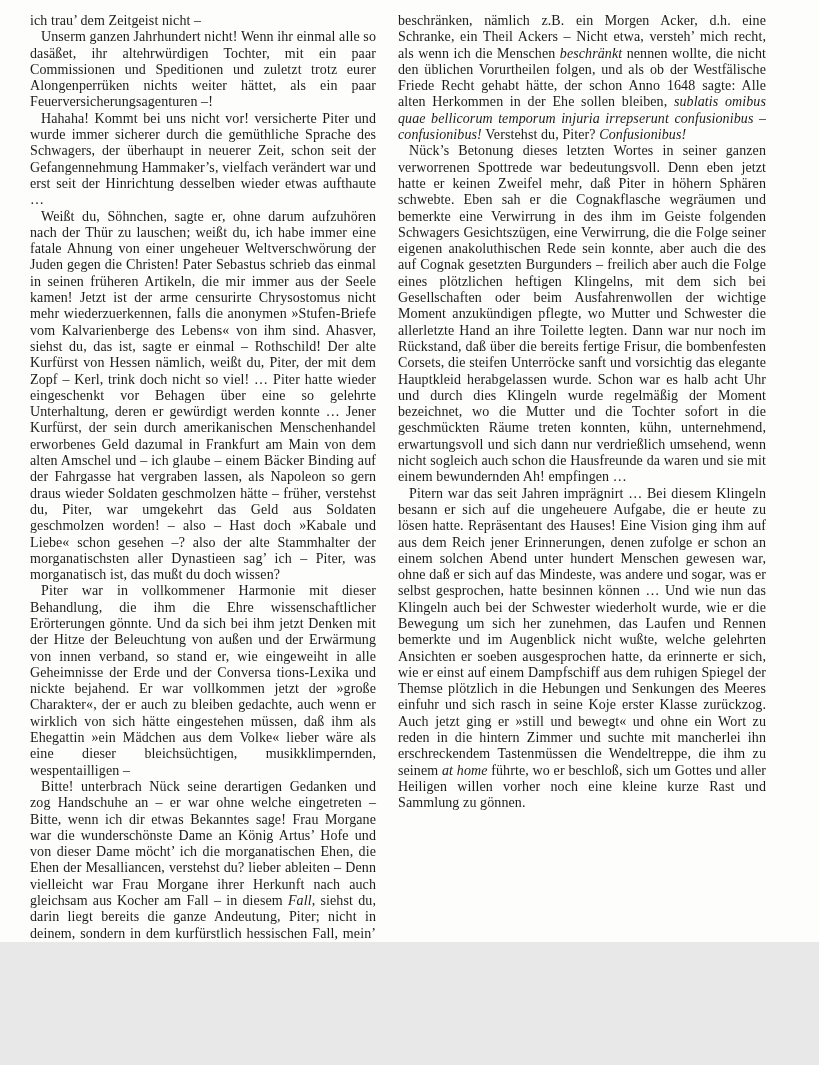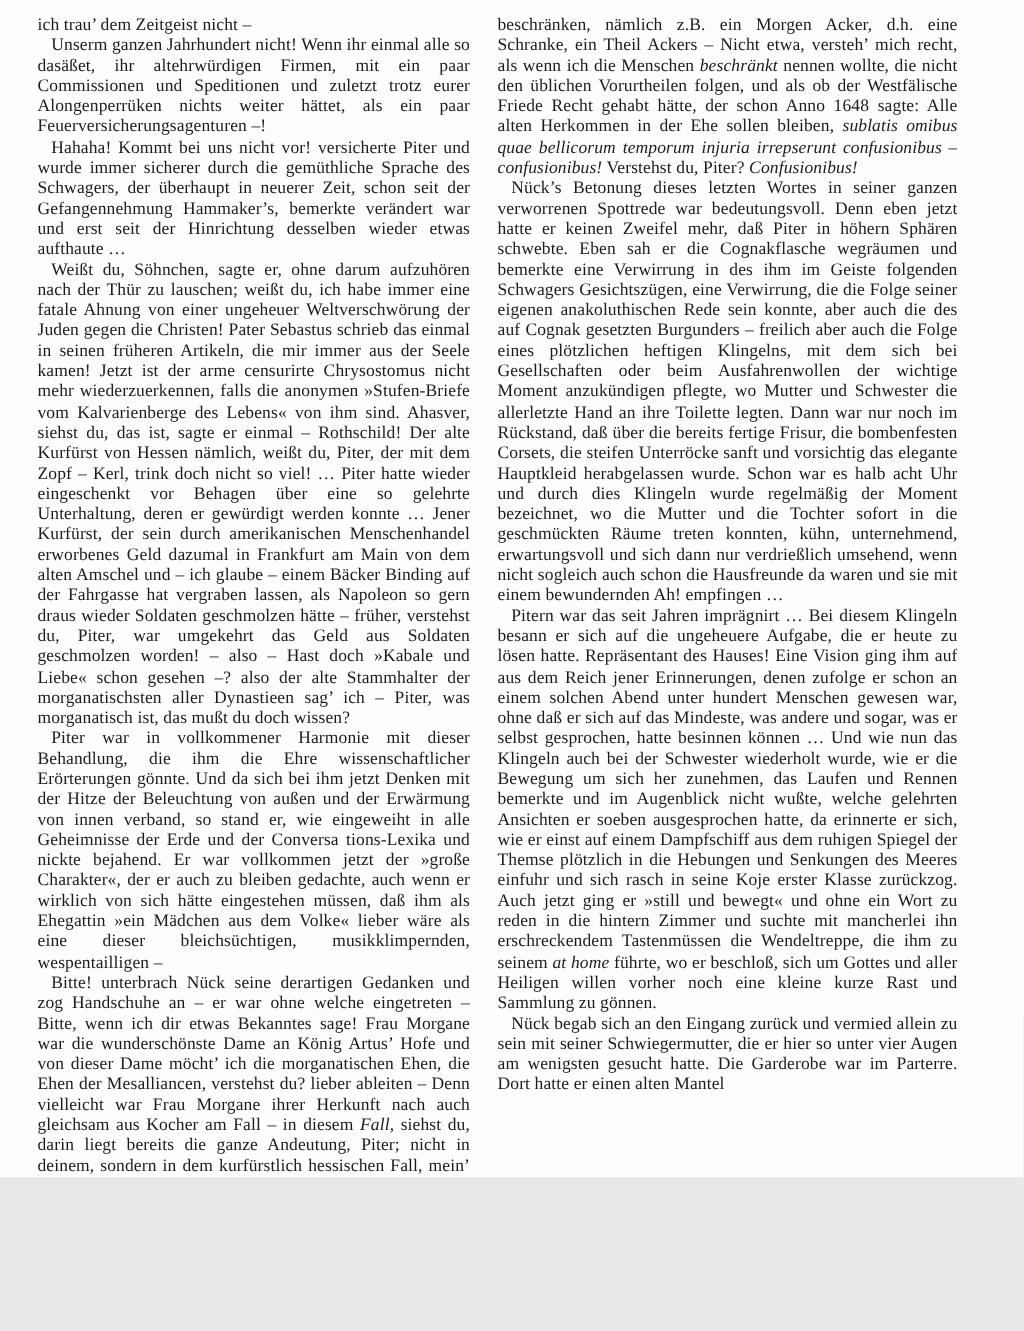--- a/index.html
+++ b/index.html
@@ -54,27 +54,26 @@
     color: #1b1b1b;
   }
 </style>
 </head>
 <body>
 
 <div class="page">
   <div class="columns">
     <div class="col col-left">
         <p class="para noindent"><span>ich trau’ dem Zeitgeist nicht –</span></p>
-        <p class="para"><span>Unserm ganzen Jahrhundert nicht! Wenn ihr einmal alle so dasäßet, ihr altehrwürdigen Firmen, mit ein paar Commissionen und Speditionen und zuletzt trotz eurer Alongenperrüken nichts weiter hättet, als ein paar Feuerversicherungsagenturen –!</span></p>
-        <p class="para"><span>Hahaha! Kommt bei uns nicht vor! versicherte Piter und wurde immer sicherer durch die gemüthliche Sprache des Schwagers, der überhaupt in neuerer Zeit, schon seit der Gefangennehmung Hammaker’s, bemerkte verändert war und erst seit der Hinrichtung desselben wieder etwas aufthaute …</span></p>
+        <p class="para"><span>Unserm ganzen Jahrhundert nicht! Wenn ihr einmal alle so dasäßet, ihr altehrwürdigen Tochter, mit ein paar Commissionen und Speditionen und zuletzt trotz eurer Alongenperrüken nichts weiter hättet, als ein paar Feuerversicherungsagenturen –!</span></p>
+        <p class="para"><span>Hahaha! Kommt bei uns nicht vor! versicherte Piter und wurde immer sicherer durch die gemüthliche Sprache des Schwagers, der überhaupt in neuerer Zeit, schon seit der Gefangennehmung Hammaker’s, vielfach verändert war und erst seit der Hinrichtung desselben wieder etwas aufthaute …</span></p>
         <p class="para"><span>Weißt du, Söhnchen, sagte er, ohne darum aufzuhören nach der Thür zu lauschen; weißt du, ich habe immer eine fatale Ahnung von einer ungeheuer Weltverschwörung der Juden gegen die Christen! Pater Sebastus schrieb das einmal in seinen früheren Artikeln, die mir immer aus der Seele kamen! Jetzt ist der arme censurirte Chrysostomus nicht mehr wiederzuerkennen, falls die anonymen »Stufen-Briefe vom Kalvarienberge des Lebens« von ihm sind. Ahasver, siehst du, das ist, sagte er einmal – Rothschild! Der alte Kurfürst von Hessen nämlich, weißt du, Piter, der mit dem Zopf – Kerl, trink doch nicht so viel! … Piter hatte wieder eingeschenkt vor Behagen über eine so gelehrte Unterhaltung, deren er gewürdigt werden konnte … Jener Kurfürst, der sein durch amerikanischen Menschenhandel erworbenes Geld dazumal in Frankfurt am Main von dem alten Amschel und – ich glaube – einem Bäcker Binding auf der Fahrgasse hat vergraben lassen, als Napoleon so gern draus wieder Soldaten geschmolzen hätte – früher, verstehst du, Piter, war umgekehrt das Geld aus Soldaten geschmolzen worden! – also – Hast doch »Kabale und Liebe« schon gesehen –? also der alte Stammhalter der morganatischsten aller Dynastieen sag’ ich – Piter, was morganatisch ist, das mußt du doch wissen?</span></p>
         <p class="para"><span>Piter war in vollkommener Harmonie mit dieser Behandlung, die ihm die Ehre wissenschaftlicher Erörterungen gönnte. Und da sich bei ihm jetzt Denken mit der Hitze der Beleuchtung von außen und der Erwärmung von innen verband, so stand er, wie eingeweiht in alle Geheimnisse der Erde und der Conversa tions-Lexika und nickte bejahend. Er war vollkommen jetzt der »große Charakter«, der er auch zu bleiben gedachte, auch wenn er wirklich von sich hätte eingestehen müssen, daß ihm als Ehegattin »ein Mädchen aus dem Volke« lieber wäre als eine dieser bleichsüchtigen, musikklimpernden, wespentailligen –</span></p>
         <p class="para"><span>Bitte! unterbrach Nück seine derartigen Gedanken und zog Handschuhe an – er war ohne welche eingetreten – Bitte, wenn ich dir etwas Bekanntes sage! Frau Morgane war die wunderschönste Dame an König Artus’ Hofe und von dieser Dame möcht’ ich die morganatischen Ehen, die Ehen der Mesalliancen, verstehst du? lieber ableiten – Denn vielleicht war Frau Morgane ihrer Herkunft nach auch gleichsam aus Kocher am Fall – in diesem </span><em>Fall</em><span>, siehst du, darin liegt bereits die ganze Andeutung, Piter; nicht in deinem, sondern in dem kurfürstlich hessischen Fall, mein’ ich! Und wenn andere dann glauben, morganatisch käme von dem alten gothischen Worte Morgan, welches, wie du weist, so viel heißt als:</span></p>
       </div>
     <div class="col col-right">
         <p class="para noindent"><span>beschränken, nämlich z.B. ein Morgen Acker, d.h. eine Schranke, ein Theil Ackers – Nicht etwa, versteh’ mich recht, als wenn ich die Menschen </span><em>beschränkt</em><span> nennen wollte, die nicht den üblichen Vorurtheilen folgen, und als ob der Westfälische Friede Recht gehabt hätte, der schon Anno 1648 sagte: Alle alten Herkommen in der Ehe sollen bleiben, </span><em>sublatis omibus quae bellicorum temporum injuria irrepserunt confusionibus – confusionibus!</em><span> Verstehst du, Piter? </span><em>Confusionibus!</em></p>
         <p class="para"><span>Nück’s Betonung dieses letzten Wortes in seiner ganzen verworrenen Spottrede war bedeutungsvoll. Denn eben jetzt hatte er keinen Zweifel mehr, daß Piter in höhern Sphären schwebte. Eben sah er die Cognakflasche wegräumen und bemerkte eine Verwirrung in des ihm im Geiste folgenden Schwagers Gesichtszügen, eine Verwirrung, die die Folge seiner eigenen anakoluthischen Rede sein konnte, aber auch die des auf Cognak gesetzten Burgunders – freilich aber auch die Folge eines plötzlichen heftigen Klingelns, mit dem sich bei Gesellschaften oder beim Ausfahrenwollen der wichtige Moment anzukündigen pflegte, wo Mutter und Schwester die allerletzte Hand an ihre Toilette legten. Dann war nur noch im Rückstand, daß über die bereits fertige Frisur, die bombenfesten Corsets, die steifen Unterröcke sanft und vorsichtig das elegante Hauptkleid herabgelassen wurde. Schon war es halb acht Uhr und durch dies Klingeln wurde regelmäßig der Moment bezeichnet, wo die Mutter und die Tochter sofort in die geschmückten Räume treten konnten, kühn, unternehmend, erwartungsvoll und sich dann nur verdrießlich umsehend, wenn nicht sogleich auch schon die Hausfreunde da waren und sie mit einem bewundernden Ah! empfingen …</span></p>
         <p class="para"><span>Pitern war das seit Jahren imprägnirt … Bei diesem Klingeln besann er sich auf die ungeheuere Aufgabe, die er heute zu lösen hatte. Repräsentant des Hauses! Eine Vision ging ihm auf aus dem Reich jener Erinnerungen, denen zufolge er schon an einem solchen Abend unter hundert Menschen gewesen war, ohne daß er sich auf das Mindeste, was andere und sogar, was er selbst gesprochen, hatte besinnen können … Und wie nun das Klingeln auch bei der Schwester wiederholt wurde, wie er die Bewegung um sich her zunehmen, das Laufen und Rennen bemerkte und im Augenblick nicht wußte, welche gelehrten Ansichten er soeben ausgesprochen hatte, da erinnerte er sich, wie er einst auf einem Dampfschiff aus dem ruhigen Spiegel der Themse plötzlich in die Hebungen und Senkungen des Meeres einfuhr und sich rasch in seine Koje erster Klasse zurückzog. Auch jetzt ging er »still und bewegt« und ohne ein Wort zu reden in die hintern Zimmer und suchte mit mancherlei ihn erschreckendem Tastenmüssen die Wendeltreppe, die ihm zu seinem </span><em>at home</em><span> führte, wo er beschloß, sich um Gottes und aller Heiligen willen vorher noch eine kleine kurze Rast und Sammlung zu gönnen.</span></p>
-        <p class="para"><span>Nück begab sich an den Eingang zurück und vermied allein zu sein mit seiner Schwiegermutter, die er hier so unter vier Augen am wenigsten gesucht hatte. Die Garderobe war im Parterre. Dort hatte er einen alten Mantel</span></p>
       </div>
   </div>
   <div class="pagenum">314</div>
 </div>
 
 </body></html>

